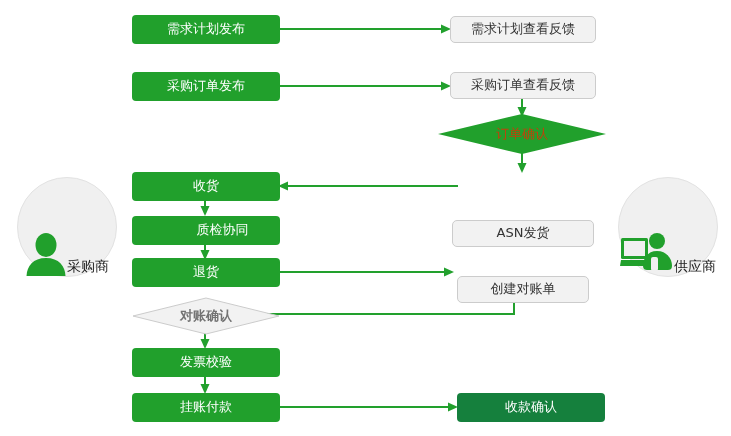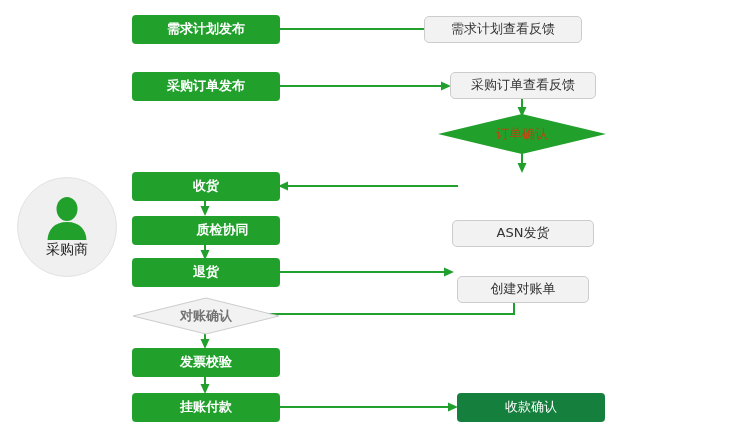--- a/index.html
+++ b/index.html
@@ -26,21 +26,20 @@
     text-align: center;
     line-height: 1.1;
     white-space: nowrap;
     z-index: 3;
   }
   .node-green {
     background: #21a02c;
     color: #ffffff;
     border-radius: 4px;
     font-size: 13px;
-    font-weight: bold;
   }
   .node-gray {
     background: #f2f2f2;
     color: #333333;
     border: 1px solid #cccccc;
     border-radius: 5px;
     font-size: 13px;
   }
   .node-red {
     background: #15803d;
@@ -74,22 +73,22 @@
   .diamond-gray .diamond-label { color: #737373; font-weight: bold; }
 
   .actor {
     position: absolute;
     width: 98px;
     height: 98px;
     border-radius: 50%;
     background: #f0f0f0;
     border: 1px solid #e2e2e2;
     display: flex;
-    flex-direction: column;
-    align-items: center;
+    flex-direction: row;
+    align-items: flex-end;
     justify-content: center;
     z-index: 3;
   }
   .actor-label {
     font-size: 14px;
     color: #222222;
     margin-top: 1px;
   }
   .actor-icon { display: block; }
 
@@ -189,26 +188,37 @@
   </div>
 
   <div class="actor" style="left:17px; top:177px;">
     <svg class="actor-icon" width="42" height="44" viewBox="0 0 42 44">
       <ellipse cx="21" cy="13" rx="10.5" ry="12" fill="#21a02c"></ellipse>
       <path d="M21 26 C8 26 2 34 1.5 44 L40.5 44 C40 34 34 26 21 26 Z" fill="#21a02c"></path>
     </svg>
     <div class="actor-label">采购商</div>
   </div>
 
+  <div class="actor" style="left:618px; top:177px;">
+    <svg class="actor-icon" width="54" height="44" viewBox="0 0 54 44">
+      <rect x="1" y="6" width="27" height="21" rx="1.5" fill="#21a02c"></rect>
+      <rect x="4" y="9" width="21" height="15" fill="#f0f0f0"></rect>
+      <path d="M1 28 L28 28 L32 34 L0 34 Z" fill="#21a02c"></path>
+      <circle cx="37" cy="9" r="8" fill="#21a02c"></circle>
+      <path d="M37 19 C28 19 23 26 23 34 C23 37 25 38 27 38 L48 38 C50 38 52 37 52 34 C52 26 46 19 37 19 Z" fill="#21a02c"></path>
+      <rect x="31" y="25" width="7" height="14" rx="2" fill="#f0f0f0"></rect>
+    </svg>
+    <div class="actor-label">供应商</div>
+  </div>
 
   <div class="node node-green" style="left:132px; top:15px; width:148px; height:29px;">
     <span>需求计划发布</span>
   </div>
 
-  <div class="node node-gray" style="left:424px; top:16px; width:158px; height:27px;">
+  <div class="node node-gray" style="left:450px; top:16px; width:146px; height:27px;">
     <span>需求计划查看反馈</span>
   </div>
 
   <div class="node node-green" style="left:132px; top:72px; width:148px; height:29px;">
     <span>采购订单发布</span>
   </div>
 
   <div class="node node-gray" style="left:450px; top:72px; width:146px; height:27px;text-align:right;">
     <span>采购订单查看反馈</span>
   </div>

